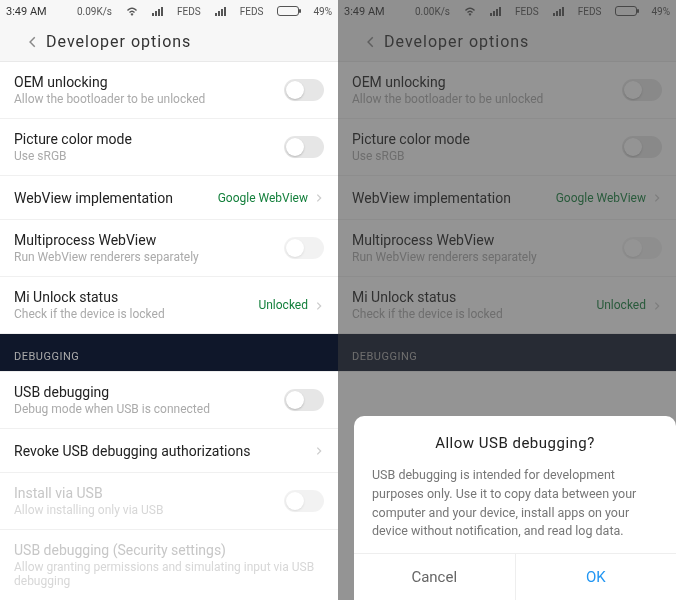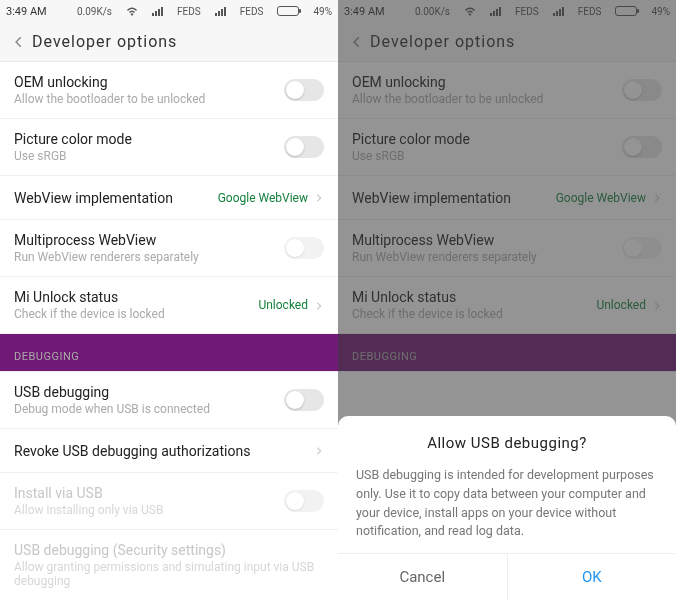--- a/index.html
+++ b/index.html
@@ -37,21 +37,21 @@
     width: 22px; height: 10px; border: 1px solid #555; border-radius: 3px; position: relative;
   }
   .battery-body::after {
     content:""; position:absolute; right:-3px; top:2px; width:2px; height:4px; background:#555; border-radius:1px;
   }
   .battery-fill { height:100%; width:49%; background:#555; border-radius:2px 0 0 2px;}
   .header {
     height: 40px;
     display: flex;
     align-items: center;
-    padding: 0 10px;
+    padding: 0 24px;
     border-bottom: 1px solid #e9e9e9;
     background: #f7f7f7;
   }
   .back-chevron { width: 18px; height: 18px; color: #777; display:flex; align-items:center; justify-content:center;}
   .header-title { font-size: 16px; color: #333; letter-spacing: 1px; padding-left: 4px;}
   .list { }
   .item {
     padding: 10px 14px;
     border-bottom: 1px solid #f0f0f0;
     display: flex;
@@ -72,29 +72,29 @@
     background:#fff; top:2px; left:2px; box-shadow:0 1px 2px rgba(0,0,0,.2);
   }
   .toggle.disabled { opacity:.5;}
   .value-text { font-size: 12px; color:#15803d; margin-right:6px; }
   .chevron-right { color:#ccc; }
   .section-header {
     padding: 16px 14px 8px 14px;
     font-size: 11px;
     color: #aaa;
     letter-spacing: .5px;
-    background: #701a75;
+    background: #0f172a;
     border-bottom:1px solid #eee;
   }
   .overlay {
     position:absolute; inset:0; background:rgba(60,60,60,.55);
   }
   .dialog {
     position:absolute;
-    bottom:0; left:0; right:0;
+    bottom:0; left:16px; right:0;
     background:#fff;
     border-radius:10px 10px 0 0;
     padding: 18px 18px 0 18px;
   }
   .dialog-title { text-align:center; font-size:15px; color:#222; letter-spacing:.5px; margin-bottom:14px;}
   .dialog-body { font-size:12.5px; color:#777; line-height:1.5; margin-bottom:12px;}
   .dialog-actions { display:flex; border-top:1px solid #eee; margin: 0 -18px;}
   .dialog-actions > div {
     flex:1; text-align:center; padding:14px 0; font-size:15px;
   }

